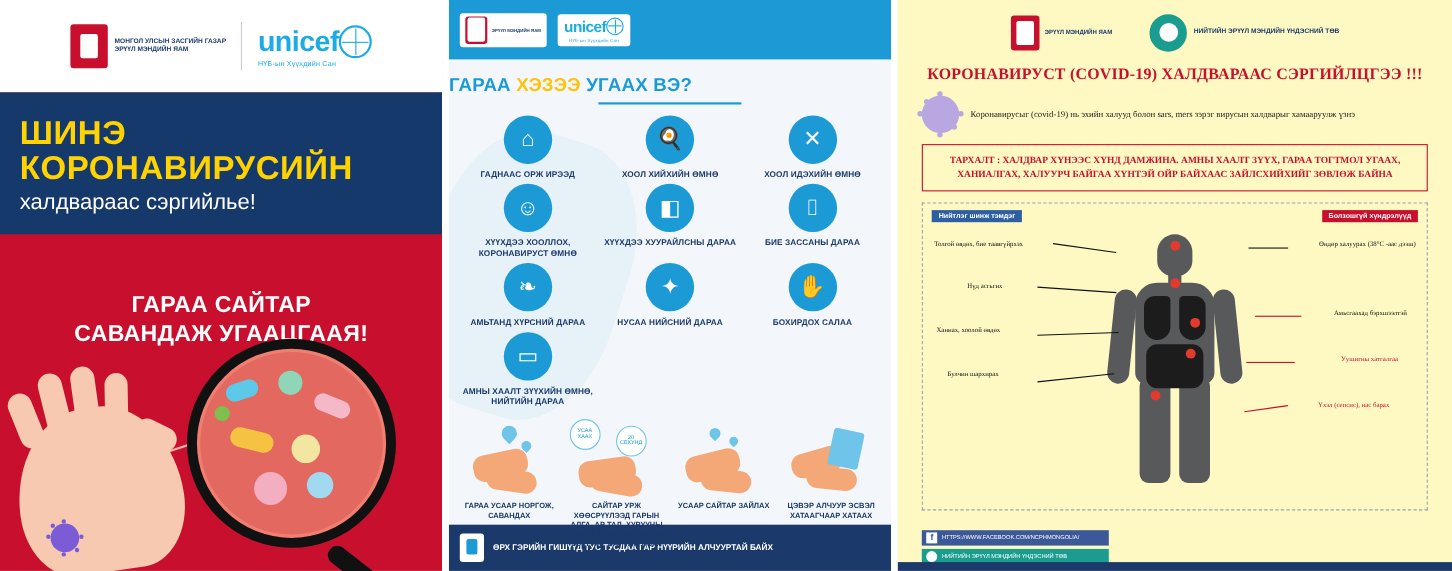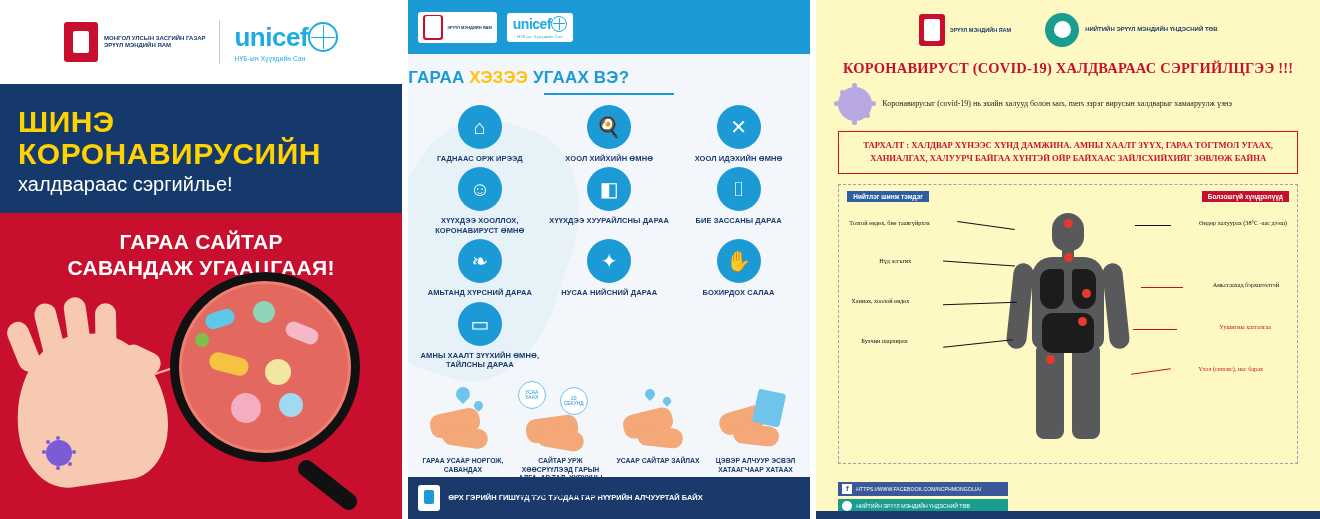--- a/index.html
+++ b/index.html
@@ -9,31 +9,31 @@
   
   .panel1{position:relative;width:404px;height:519px;background:#c8102e;overflow:hidden;}
   .p1-top{height:84px;background:#fff;display:flex;align-items:center;justify-content:center;gap:0;}
   .p1-logos{display:flex;align-items:center;gap:14px;}
   .moh-logo{display:flex;align-items:center;gap:6px;}
   .moh-crest{width:34px;height:40px;background:#c8102e;border-radius:3px;position:relative;display:flex;align-items:center;justify-content:center;}
   .moh-crest:after{content:"";width:16px;height:22px;background:#fff;border-radius:2px;}
   .moh-txt{font-size:6px;line-height:1.25;color:#1b3a6b;font-weight:bold;text-align:left;}
   .vline{width:1px;height:44px;background:#c9ccd2;}
   .unicef{display:flex;flex-direction:column;align-items:flex-start;}
-  .unicef-row{display:flex;align-items:flex-start;gap:0;}
+  .unicef-row{display:flex;align-items:flex-end;gap:0;}
   .unicef-word{font-size:26px;font-weight:bold;color:#1cabe2;letter-spacing:-.5px;}
   .globe{width:26px;height:26px;border-radius:50%;border:2px solid #1cabe2;position:relative;}
   .globe:before{content:"";position:absolute;left:50%;top:1px;bottom:1px;width:1px;margin-left:-.5px;background:#1cabe2;}
   .globe:after{content:"";position:absolute;top:50%;left:1px;right:1px;height:1px;margin-top:-.5px;background:#1cabe2;}
   .unicef-sub{font-size:6.5px;color:#1cabe2;margin-top:2px;letter-spacing:.2px;}
 
   .p1-blue{background:#16396b;padding:22px 18px 18px;}
   .p1-h1{color:#ffd200;font-size:30px;font-weight:bold;line-height:1.05;letter-spacing:.5px;}
   .p1-h2{color:#fff;font-size:20px;line-height:1.1;margin-top:4px;}
-  .p1-red{padding:16px 10px 6px;text-align:center;}
+  .p1-red{padding:16px 10px 6px;text-align:center;margin-top:36px;}
   .p1-h3{color:#fff;font-size:21px;font-weight:bold;line-height:1.25;letter-spacing:.3px;}
 
   .p1-art{position:relative;height:190px;}
   .hand{position:absolute;left:16px;bottom:-6px;width:150px;height:150px;background:#f6c9b0;border-radius:46% 46% 30% 30%/60% 60% 40% 40%;transform:rotate(-8deg);}
   .finger{position:absolute;background:#f6c9b0;border-radius:12px;}
   .dish{position:absolute;left:170px;bottom:16px;width:172px;height:172px;border-radius:50%;background:#e3685f;border:9px solid #111;box-shadow:inset 0 0 0 3px #f07f72;}
   .germ{position:absolute;border-radius:50%;}
   .handle{position:absolute;left:300px;bottom:6px;width:70px;height:17px;background:#111;border-radius:8px;transform:rotate(38deg);transform-origin:left center;}
   .virus{position:absolute;left:46px;bottom:12px;width:26px;height:26px;border-radius:50%;background:#7b5bd6;}
   .virus span{position:absolute;width:4px;height:4px;border-radius:50%;background:#7b5bd6;}
@@ -239,21 +239,21 @@
         <div class="cell">
           <div class="circ">❧</div>
           <div class="cap">АМЬТАНД ХҮРСНИЙ ДАРАА</div>
         </div>
         <div class="cell">
           <div class="circ">✦</div>
           <div class="cap">НУСАА НИЙСНИЙ ДАРАА</div>
         </div>
         <div class="cell">
           <div class="circ">▭</div>
-          <div class="cap">АМНЫ ХААЛТ ЗҮҮХИЙН ӨМНӨ, ТАЙЛСНЫ ДАРАА</div>
+          <div class="cap">АМНЫ ХААЛТ ЗҮҮХИЙН ӨМНӨ, НИЙТИЙН ДАРАА</div>
         </div>
         <div class="cell" style="grid-column:3;grid-row:3;">
           <div class="circ">✋</div>
           <div class="cap">БОХИРДОХ САЛАА</div>
         </div>
       </div>
 
 
       <div class="wash">
         <div>

